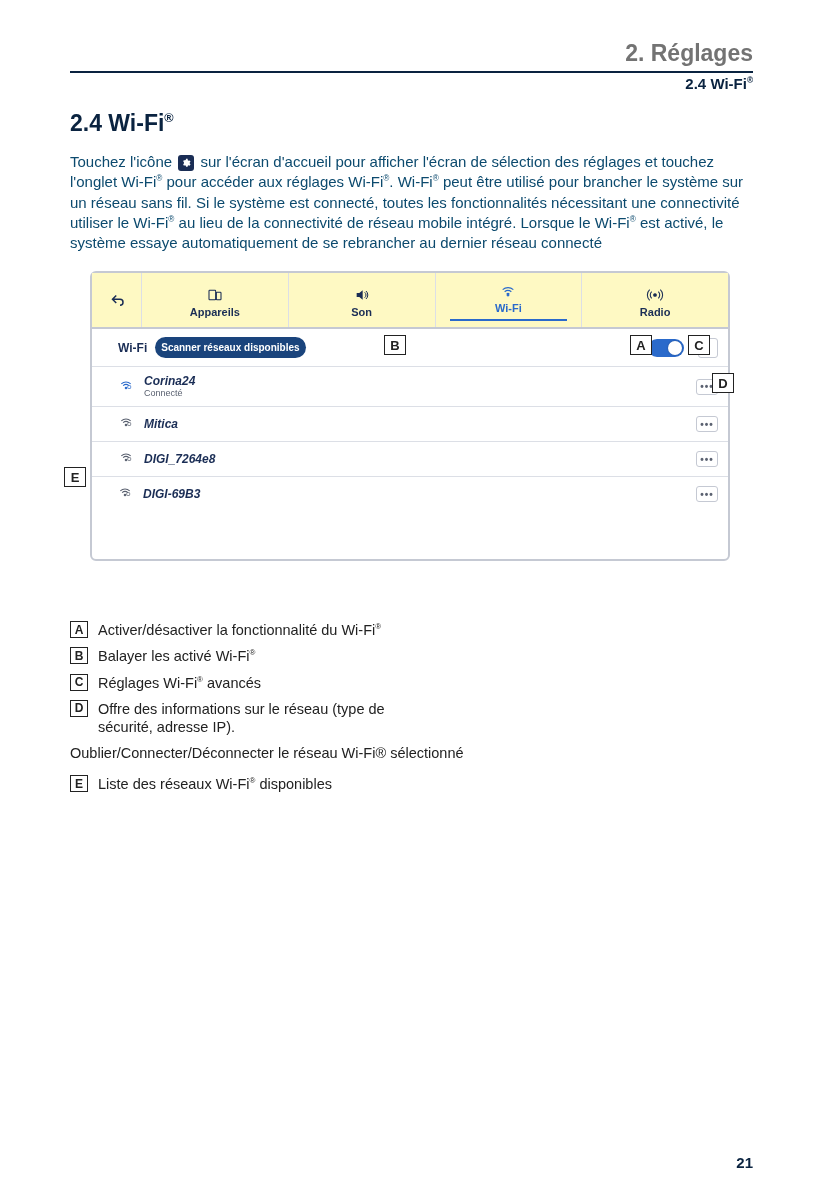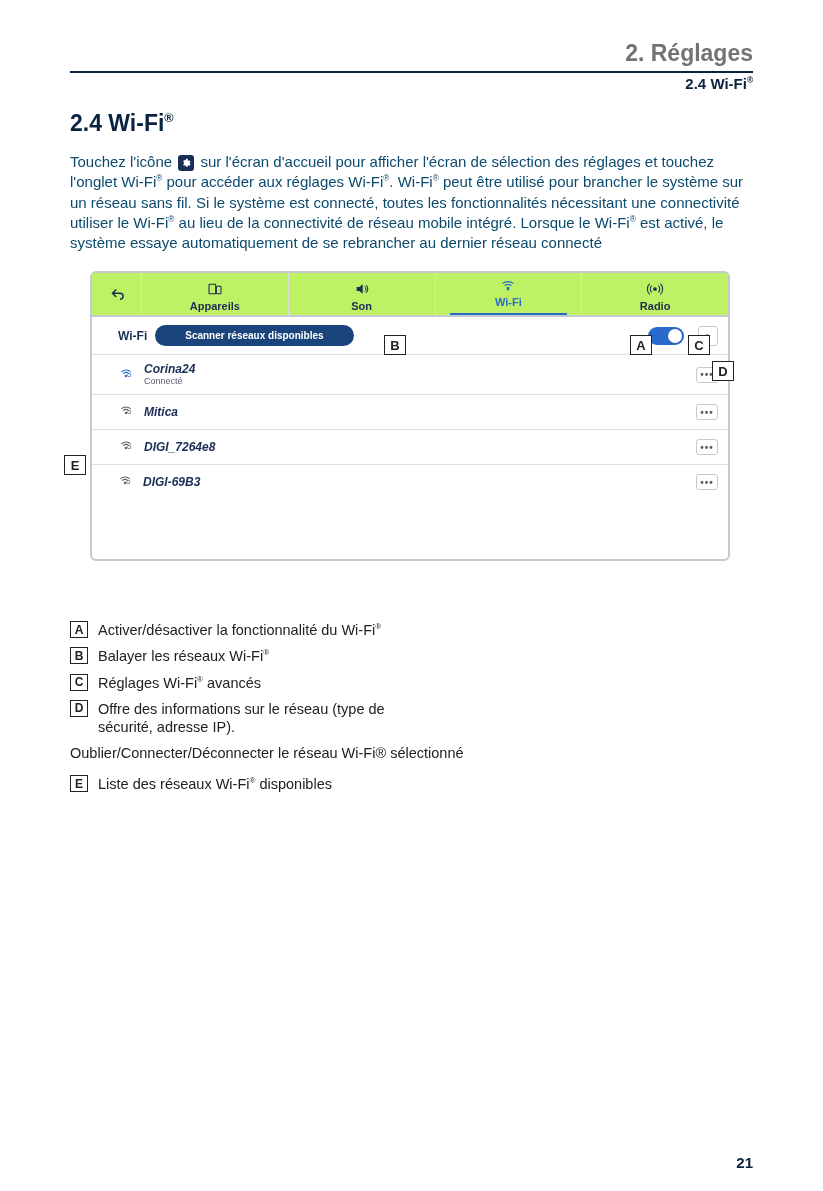--- a/index.html
+++ b/index.html
@@ -36,22 +36,22 @@
     margin: 0 0 60px 20px;
     width: 640px;
     overflow: visible;
     position: relative;
     min-height: 290px;
   }
   .tabs-row {
     display: flex;
     align-items: stretch;
     border-bottom: 2px solid #c5c9d3;
-    height: 44px;
-    background: #bef264;
+    height: 56px;
+    background: #fef9c3;
   }
   .back-cell {
     width: 50px;
     display: flex; align-items: center; justify-content: center;
     border-right: 1px solid #dcdfe6;
   }
   .tab-cell {
     flex: 1;
     display: flex; flex-direction: column; align-items: center; justify-content: center;
     gap: 3px;
@@ -81,21 +81,21 @@
     gap: 8px;
     position: relative;
   }
   .row-label { font-size: 12px; font-weight: bold; color: #1a2d55; }
   .scan-btn {
     background: #1a447c;
     color: #fff;
     border-radius: 14px;
     font-size: 10px;
     font-weight: bold;
-    padding: 5px 30px;
+    padding: 5px 6px;
     white-space: nowrap;
   }
   .toggle {
     width: 36px; height: 18px; background: #2a6acb; border-radius: 9px;
     position: relative; margin-left: auto;
   }
   .toggle::after {
     content: ""; position: absolute; right: 2px; top: 2px;
     width: 14px; height: 14px; background: #fff; border-radius: 50%;
     box-shadow: 0 0 2px rgba(0,0,0,0.3);
@@ -280,21 +280,21 @@
 
 </div>
 
 <div class="legend">
   <div class="legend-item">
     <div class="legend-box">A</div>
     <div class="legend-text"><span>Activer/désactiver la fonctionnalité du Wi-Fi</span><span class="sup-r">®</span></div>
   </div>
   <div class="legend-item">
     <div class="legend-box">B</div>
-    <div class="legend-text"><span>Balayer les réseaux Wi-Fi</span><span class="sup-r">®</span></div>
+    <div class="legend-text"><span>Balayer les activé Wi-Fi</span><span class="sup-r">®</span></div>
   </div>
   <div class="legend-item">
     <div class="legend-box">C</div>
     <div class="legend-text"><span>Réglages Wi-Fi</span><span class="sup-r">®</span><span> avancés</span></div>
   </div>
   <div class="legend-item">
     <div class="legend-box">D</div>
     <div class="legend-text">Offre des informations sur le réseau (type de sécurité, adresse IP).</div>
   </div>
   <div class="legend-extra">Oublier/Connecter/Déconnecter le réseau Wi-Fi® sélectionné</div>

